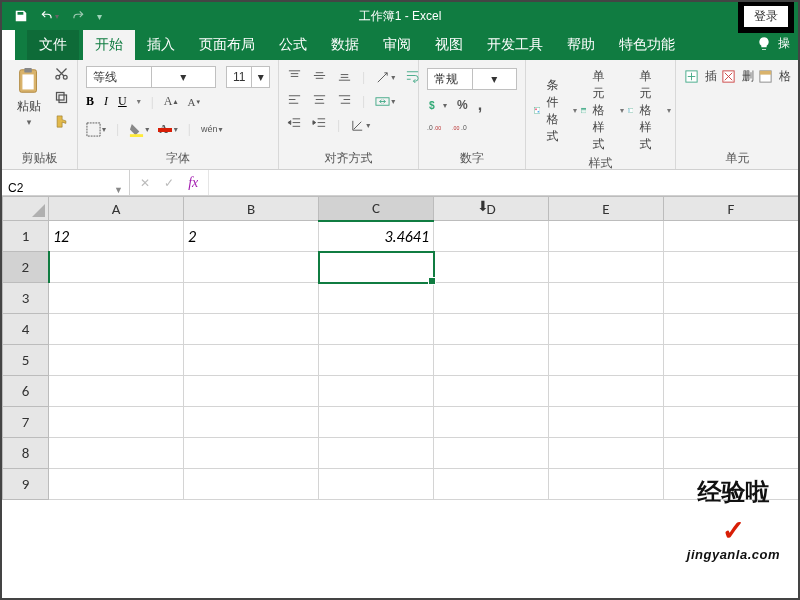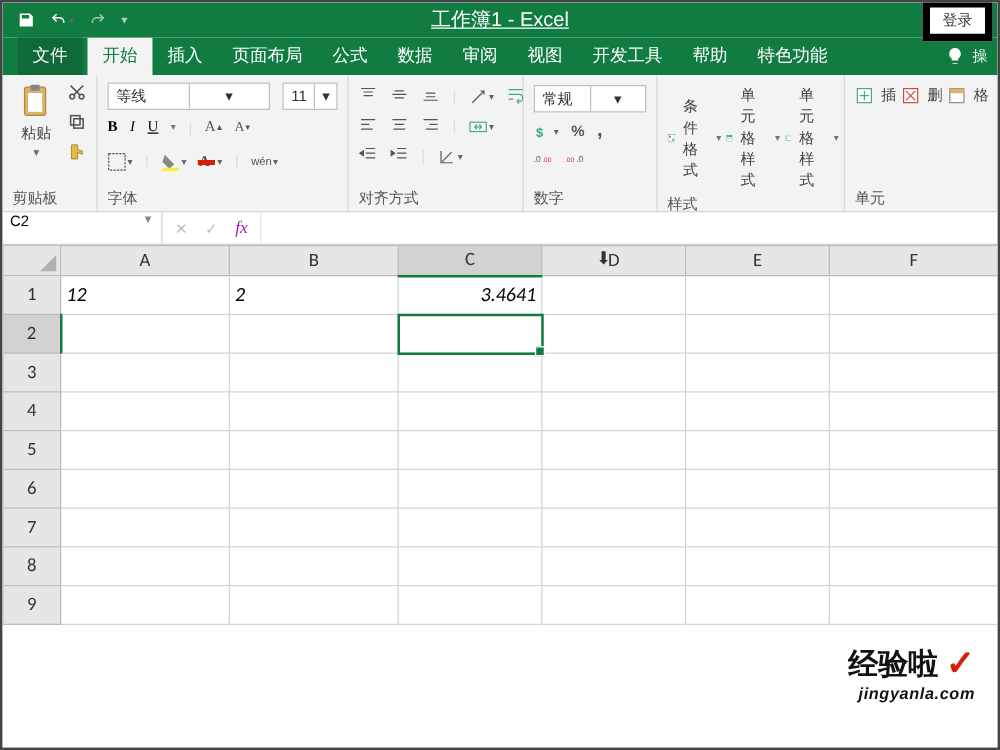--- a/index.html
+++ b/index.html
@@ -24,41 +24,41 @@
     padding: 0 4px;
     position: relative;
   }
   .qat { display: flex; align-items: center; gap: 12px; padding-left: 8px;}
   .qat svg { width: 14px; height: 14px; }
   .qat .sep { color: #9fd4b9; }
   .title-center {
     position: absolute;
     left: 50%;
     transform: translateX(-50%);
-    font-size: 16px;
+    font-size: 12px;
     color: #fff;
-    text-decoration: underline;
   }
   .login-btn {
     margin-left: auto;
     background: #fff;
     color: #333;
     padding: 2px 10px;
     font-size: 12px;
     border: 6px solid #000000;
   }
   
   .tabs {
     background: #107c41;
     height: 30px;
     display: flex;
-    align-items: center;
+    align-items: flex-start;
     color: #fff;
     padding-left: 12px;
     gap: 0;
+    margin-left: 13px;
   }
   .tab {
     padding: 6px 12px;
     font-size: 14px;
     cursor: pointer;
   }
   .tab.file { background: #0e6b38; margin-right: 4px;}
   .tab.active {
     background: #f3f3f3;
     color: #107c41;
@@ -82,21 +82,21 @@
   .group {
     border-right: 1px solid #d8d8d8;
     padding: 4px 8px 0 8px;
     display: flex;
     flex-direction: column;
     justify-content: space-between;
     position: relative;
   }
   .group-body { display:flex; align-items:flex-start; gap:6px; flex:1;}
   .group-label {
-    text-align: left;
+    text-align: center;
     font-size: 12px;
     color: #555;
     padding: 2px 0;
     position: relative;
   }
   .big-btn {
     display:flex; flex-direction:column; align-items:center; gap:2px;
     padding:2px 4px;
     color:#444;
   }
@@ -122,21 +122,21 @@
   
   .fbar {
     height: 26px;
     border-bottom: 1px solid #d0d0d0;
     display:flex;
     align-items:stretch;
     background:#fff;
   }
   .namebox {
     width:128px; border-right:1px solid #d0d0d0;
-    display:flex; align-items:flex-start;
+    display:flex; align-items:flex-end;
     padding:0 6px;
     position:relative;
   }
   .namebox .dd2 { margin-left:auto; color:#888; font-size:9px;}
   .fx-btns { display:flex; align-items:center; gap:14px; padding:0 10px; color:#bbb; border-right:1px solid #e5e5e5;}
   .fx-btns .fx { font-style:italic; color:#a21caf; font-family:Liberation Serif, serif; font-size:14px;}
   .formula-input { flex:1; padding:0 6px; display:flex; align-items:center;}
   
   .grid-wrap { position:relative; background:#fff; }
   table.sheet { border-collapse:collapse; width:100%; table-layout:fixed;}
@@ -206,21 +206,21 @@
     color:#333;
     pointer-events:none;
   }
   
   .wm {
     position:absolute;
     right:18px; bottom:36px;
     text-align:right;
     font-family: "Microsoft YaHei", sans-serif;
   }
-  .wm .line1 { font-size:24px; font-weight:700; color:#111; display:flex; align-items:center; gap:6px; justify-content:flex-end;}
+  .wm .line1 { font-size:24px; font-weight:700; color:#111; display:flex; align-items:center; gap:6px; justify-content:flex-end;flex-direction:column;}
   .wm .check { color:#d81e06; font-size:28px; font-weight:900;}
   .wm .line2 { font-size:13px; font-style:italic; font-weight:700; color:#111; letter-spacing:0.5px;}
 </style>
 </head>
 <body>
 
 <div class="titlebar">
   <div class="qat">
     <span class="icon-btn">
       <svg viewBox="0 0 24 24" fill="#fff">

